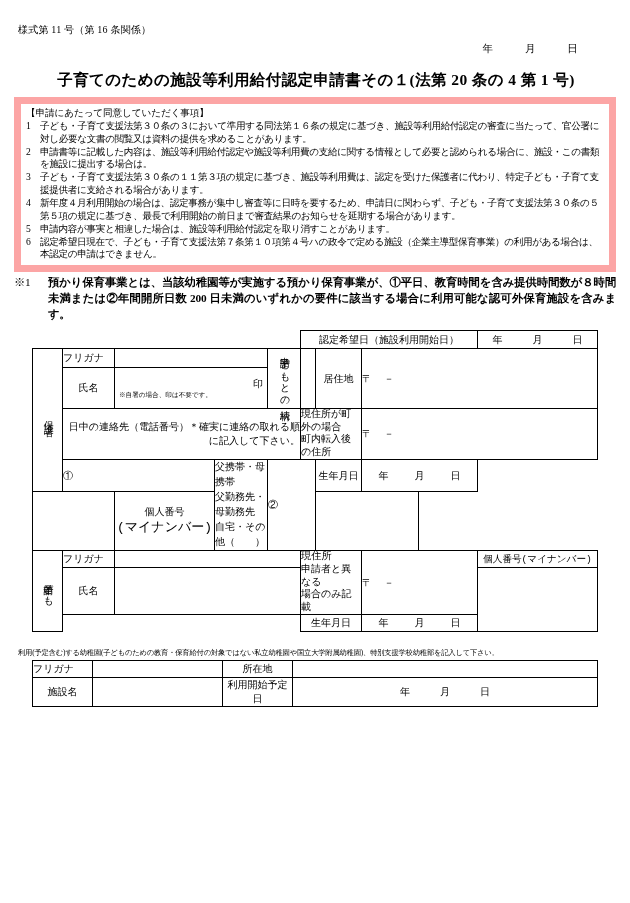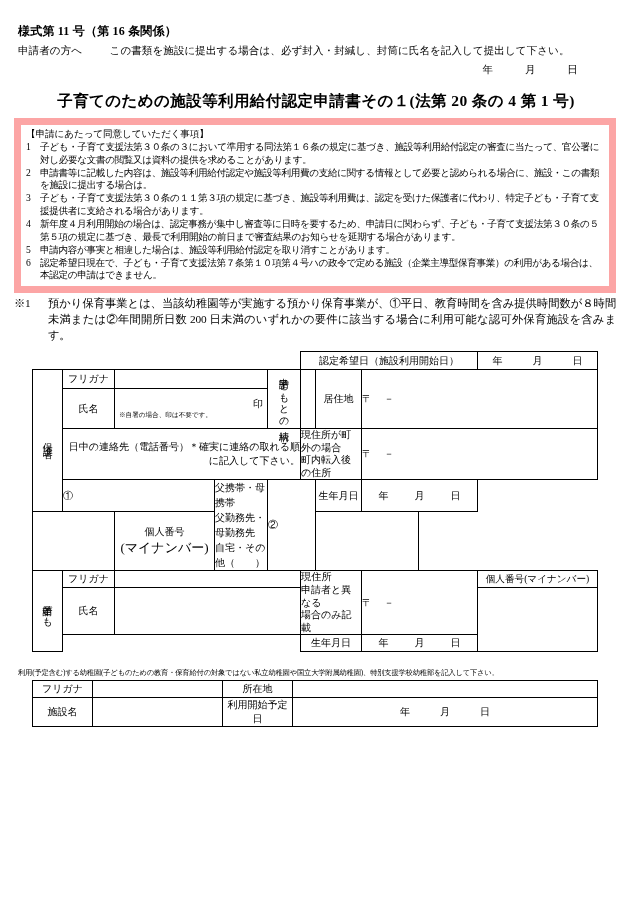--- a/index.html
+++ b/index.html
@@ -21,24 +21,23 @@
     height: 903px;
     padding: 0;
     box-sizing: border-box;
   }
 
   
   .hdr {
     padding: 22px 16px 0 18px;
   }
   .form-no {
-    font-size: 12px;
+    font-size: 10px;
     line-height: 1.5;
     letter-spacing: .2px;
-    font-weight: bold;
   }
   .notice-line {
     font-size: 10.5px;
     margin-top: 4px;
     letter-spacing: .1px;
     white-space: nowrap;
   }
   .notice-line .gap { display:inline-block; width: 22px; }
   .date-line {
     font-size: 10.5px;
@@ -100,21 +99,21 @@
     text-align: justify;
   }
   .note-para {
     font-size: 11.3px;
     line-height: 1.42;
     margin: 2px 14px 0 14px;
     display: flex;
     letter-spacing: -.2px;
   }
   .note-para .mk { flex: 0 0 34px; }
-  .note-para .bd { flex: 1 1 auto; text-align: justify; }
+  .note-para .bd { flex: 1 1 auto; text-align: justify; font-weight: bold; }
 
   
   table.frm {
     border-collapse: collapse;
     table-layout: fixed;
   }
   table.frm td {
     border: 1px solid #000;
     padding: 0;
     vertical-align: middle;
@@ -134,21 +133,21 @@
     text-align: left;
     font-size: 7.2px;
     line-height: 1.25;
   }
   .vert-lbl {
     text-align: center;
     font-size: 10.5px;
     line-height: 1.35;
   }
   .furi {
-    text-align: center;
+    text-align: left;
     font-size: 7.6px;
   }
   .tiny {
     font-size: 6.6px;
     line-height: 1.45;
   }
   .ymd {
     font-size: 10.2px;
     text-align: center;
   }
@@ -188,36 +187,31 @@
     padding-left: 4px;
     vertical-align: top;
   }
 
   .sec-intro {
     font-size: 7.3px;
     margin: 16px 0 2px 18px;
     letter-spacing: -.2px;
   }
 
-  .tbl-wrap-main { margin: 8px 12px 0 32px; }
+  .tbl-wrap-main { margin: 8px 12px 0 32px; font-family: Liberation Mono, monospace; }
   .tbl-wrap-fac { margin: 0 0 0 32px; }
 </style>
 </head>
 <body>
 
 <div class="page">
 
   <div class="hdr">
     <div class="form-no">様式第 11 号（第 16 条関係）</div>
 
-    <div class="notice-line">
-      <span>申請者の方へ</span>
-      <span class="gap"></span>
-      <span>この書類を施設に提出する場合は、必ず封入・封緘し、封筒に氏名を記入して提出して下さい。</span>
-    </div>
 
     <div class="date-line">
       <span>年</span>
       <span class="sp"></span>
       <span>月</span>
       <span class="sp"></span>
       <span>日</span>
     </div>
 
     <div class="title">子育てのための施設等利用給付認定申請書その１(法第 20 条の 4 第 1 号)</div>

